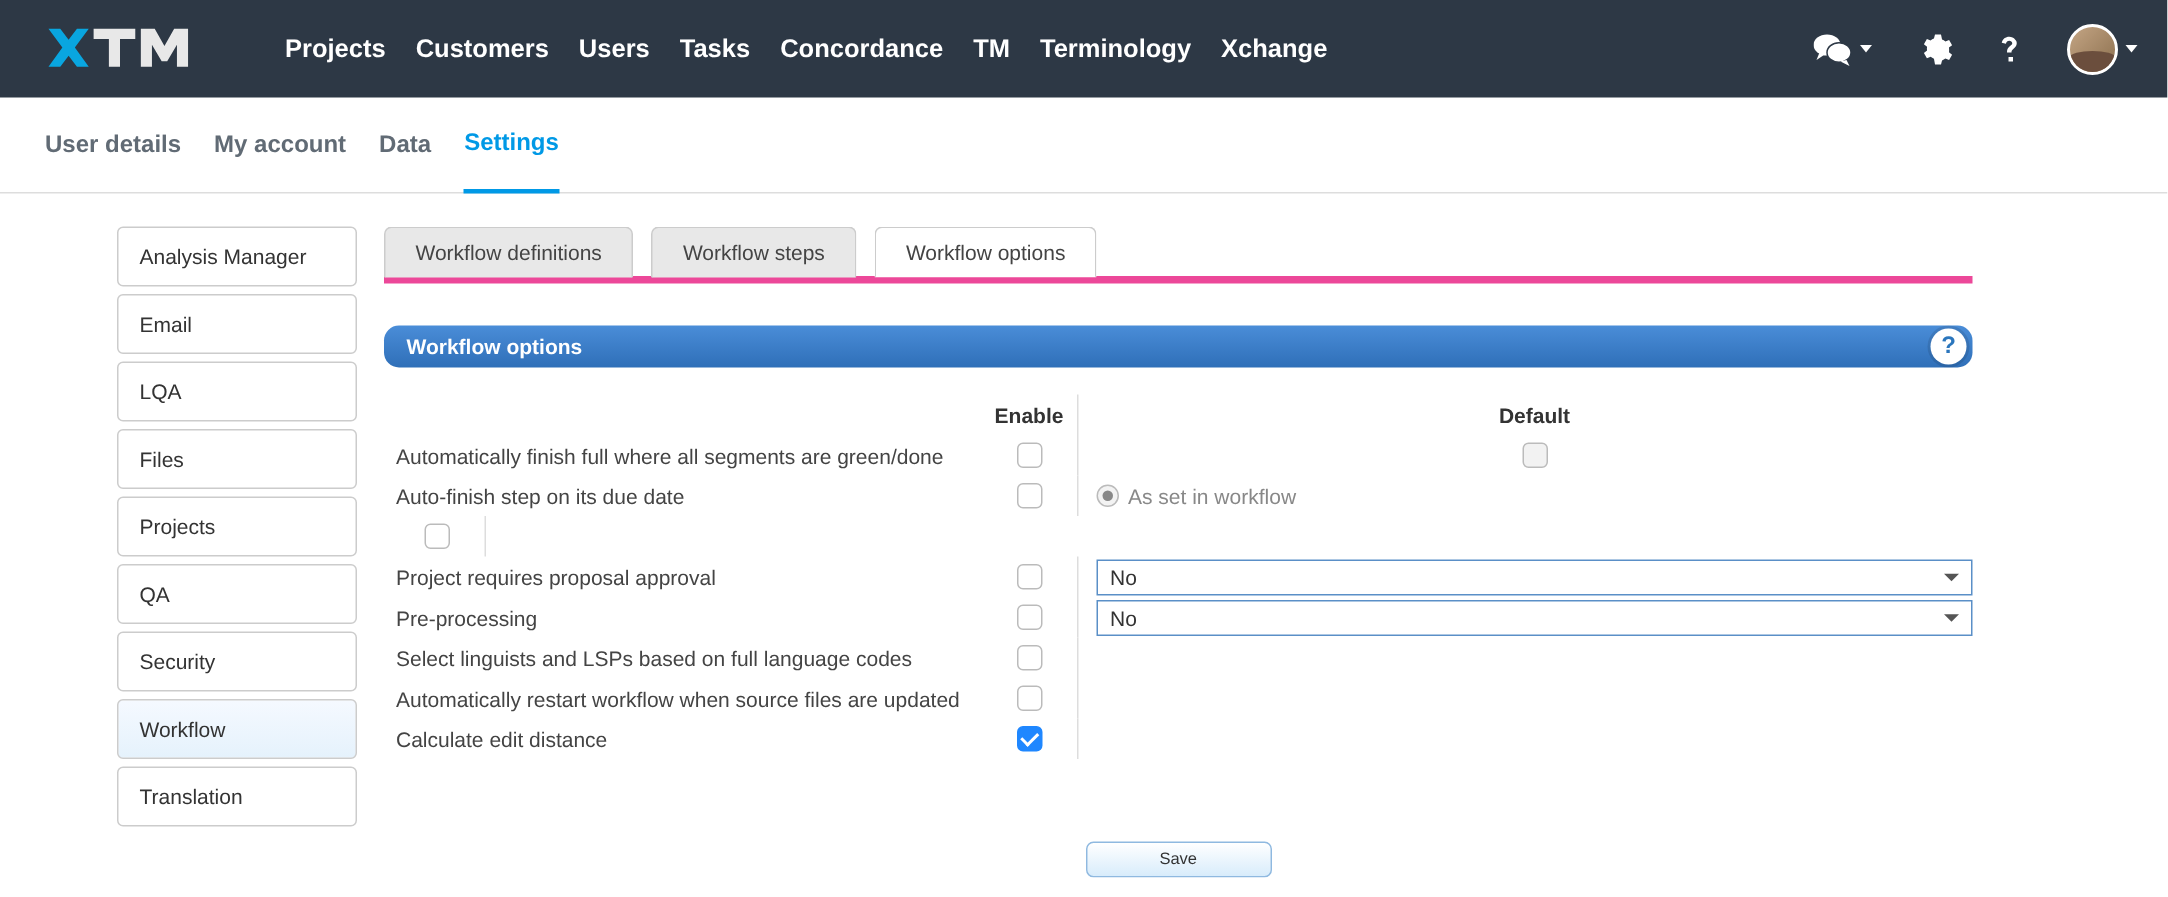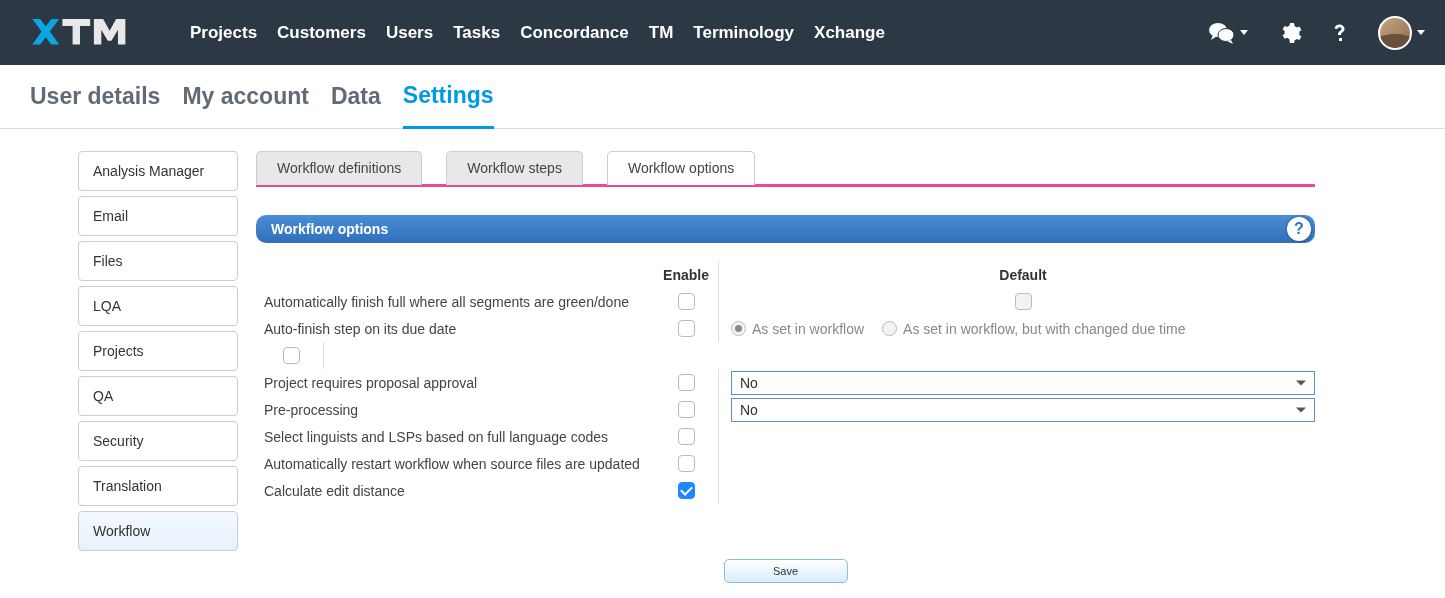--- a/index.html
+++ b/index.html
@@ -62,21 +62,21 @@
 .subnav {
   height: 64px;
   border-bottom: 1px solid #ddd;
   display: flex;
   align-items: center;
   padding: 0 30px;
   gap: 22px;
 }
 .subnav-item {
   color: #616b75;
-  font-size: 23px;
+  font-size: 16px;
   font-weight: 600;
   cursor: pointer;
   height: 64px;
   display: flex;
   align-items: center;
 }
 .subnav-item.active {
   color: #0099e6;
   border-bottom: 3px solid #0099e6;
   margin-bottom: -1px;
@@ -106,22 +106,22 @@
 }
 
 .content {
   flex: 1;
   margin-left: 18px;
   margin-top: 22px;
   margin-right: 130px;
 }
 .tabs {
   display: flex;
-  border-bottom: 3px solid #ec4899;
-  gap: 24px;
+  border-bottom: 5px solid #ec4899;
+  gap: 12px;
 }
 .tab {
   border: 1px solid #ccc;
   border-bottom: none;
   border-radius: 5px 5px 0 0;
   padding: 8px 20px;
   background: #e8e8e8;
   cursor: pointer;
   font-size: 14px;
   color: #444;
@@ -326,27 +326,27 @@
   <span class="subnav-item">User details</span>
   <span class="subnav-item">My account</span>
   <span class="subnav-item">Data</span>
   <span class="subnav-item active">Settings</span>
 </div>
 
 <div class="main">
   <div class="sidebar">
     <div class="sidebar-item">Analysis Manager</div>
     <div class="sidebar-item">Email</div>
+    <div class="sidebar-item">LQA</div>
     <div class="sidebar-item">Files</div>
-    <div class="sidebar-item">LQA</div>
     <div class="sidebar-item">Projects</div>
     <div class="sidebar-item">QA</div>
     <div class="sidebar-item">Security</div>
+    <div class="sidebar-item active">Workflow</div>
     <div class="sidebar-item">Translation</div>
-    <div class="sidebar-item active">Workflow</div>
   </div>
 
   <div class="content">
     <div class="tabs">
       <div class="tab">Workflow definitions</div>
       <div class="tab">Workflow steps</div>
       <div class="tab active">Workflow options</div>
     </div>
 
     <div class="panel">
@@ -380,24 +380,20 @@
           <div class="col-label">Auto-finish step on its due date</div>
           <div class="col-enable">
               <span class="checkbox"></span>
             </div>
           <div class="col-divider"></div>
           <div class="col-default">
             <label class="radio-label">
               <span class="radio checked"></span>
               <span>As set in workflow</span>
             </label>
-            <label class="radio-label">
-              <span class="radio"></span>
-              <span>As set in workflow, but with changed due time</span>
-            </label>
           </div>
         </div>
 
         <div class="grid-row">
           <div class="col-enable">
               <span class="checkbox"></span>
             </div>
           <div class="col-divider"></div>
           <div class="col-default"></div>
         </div>

